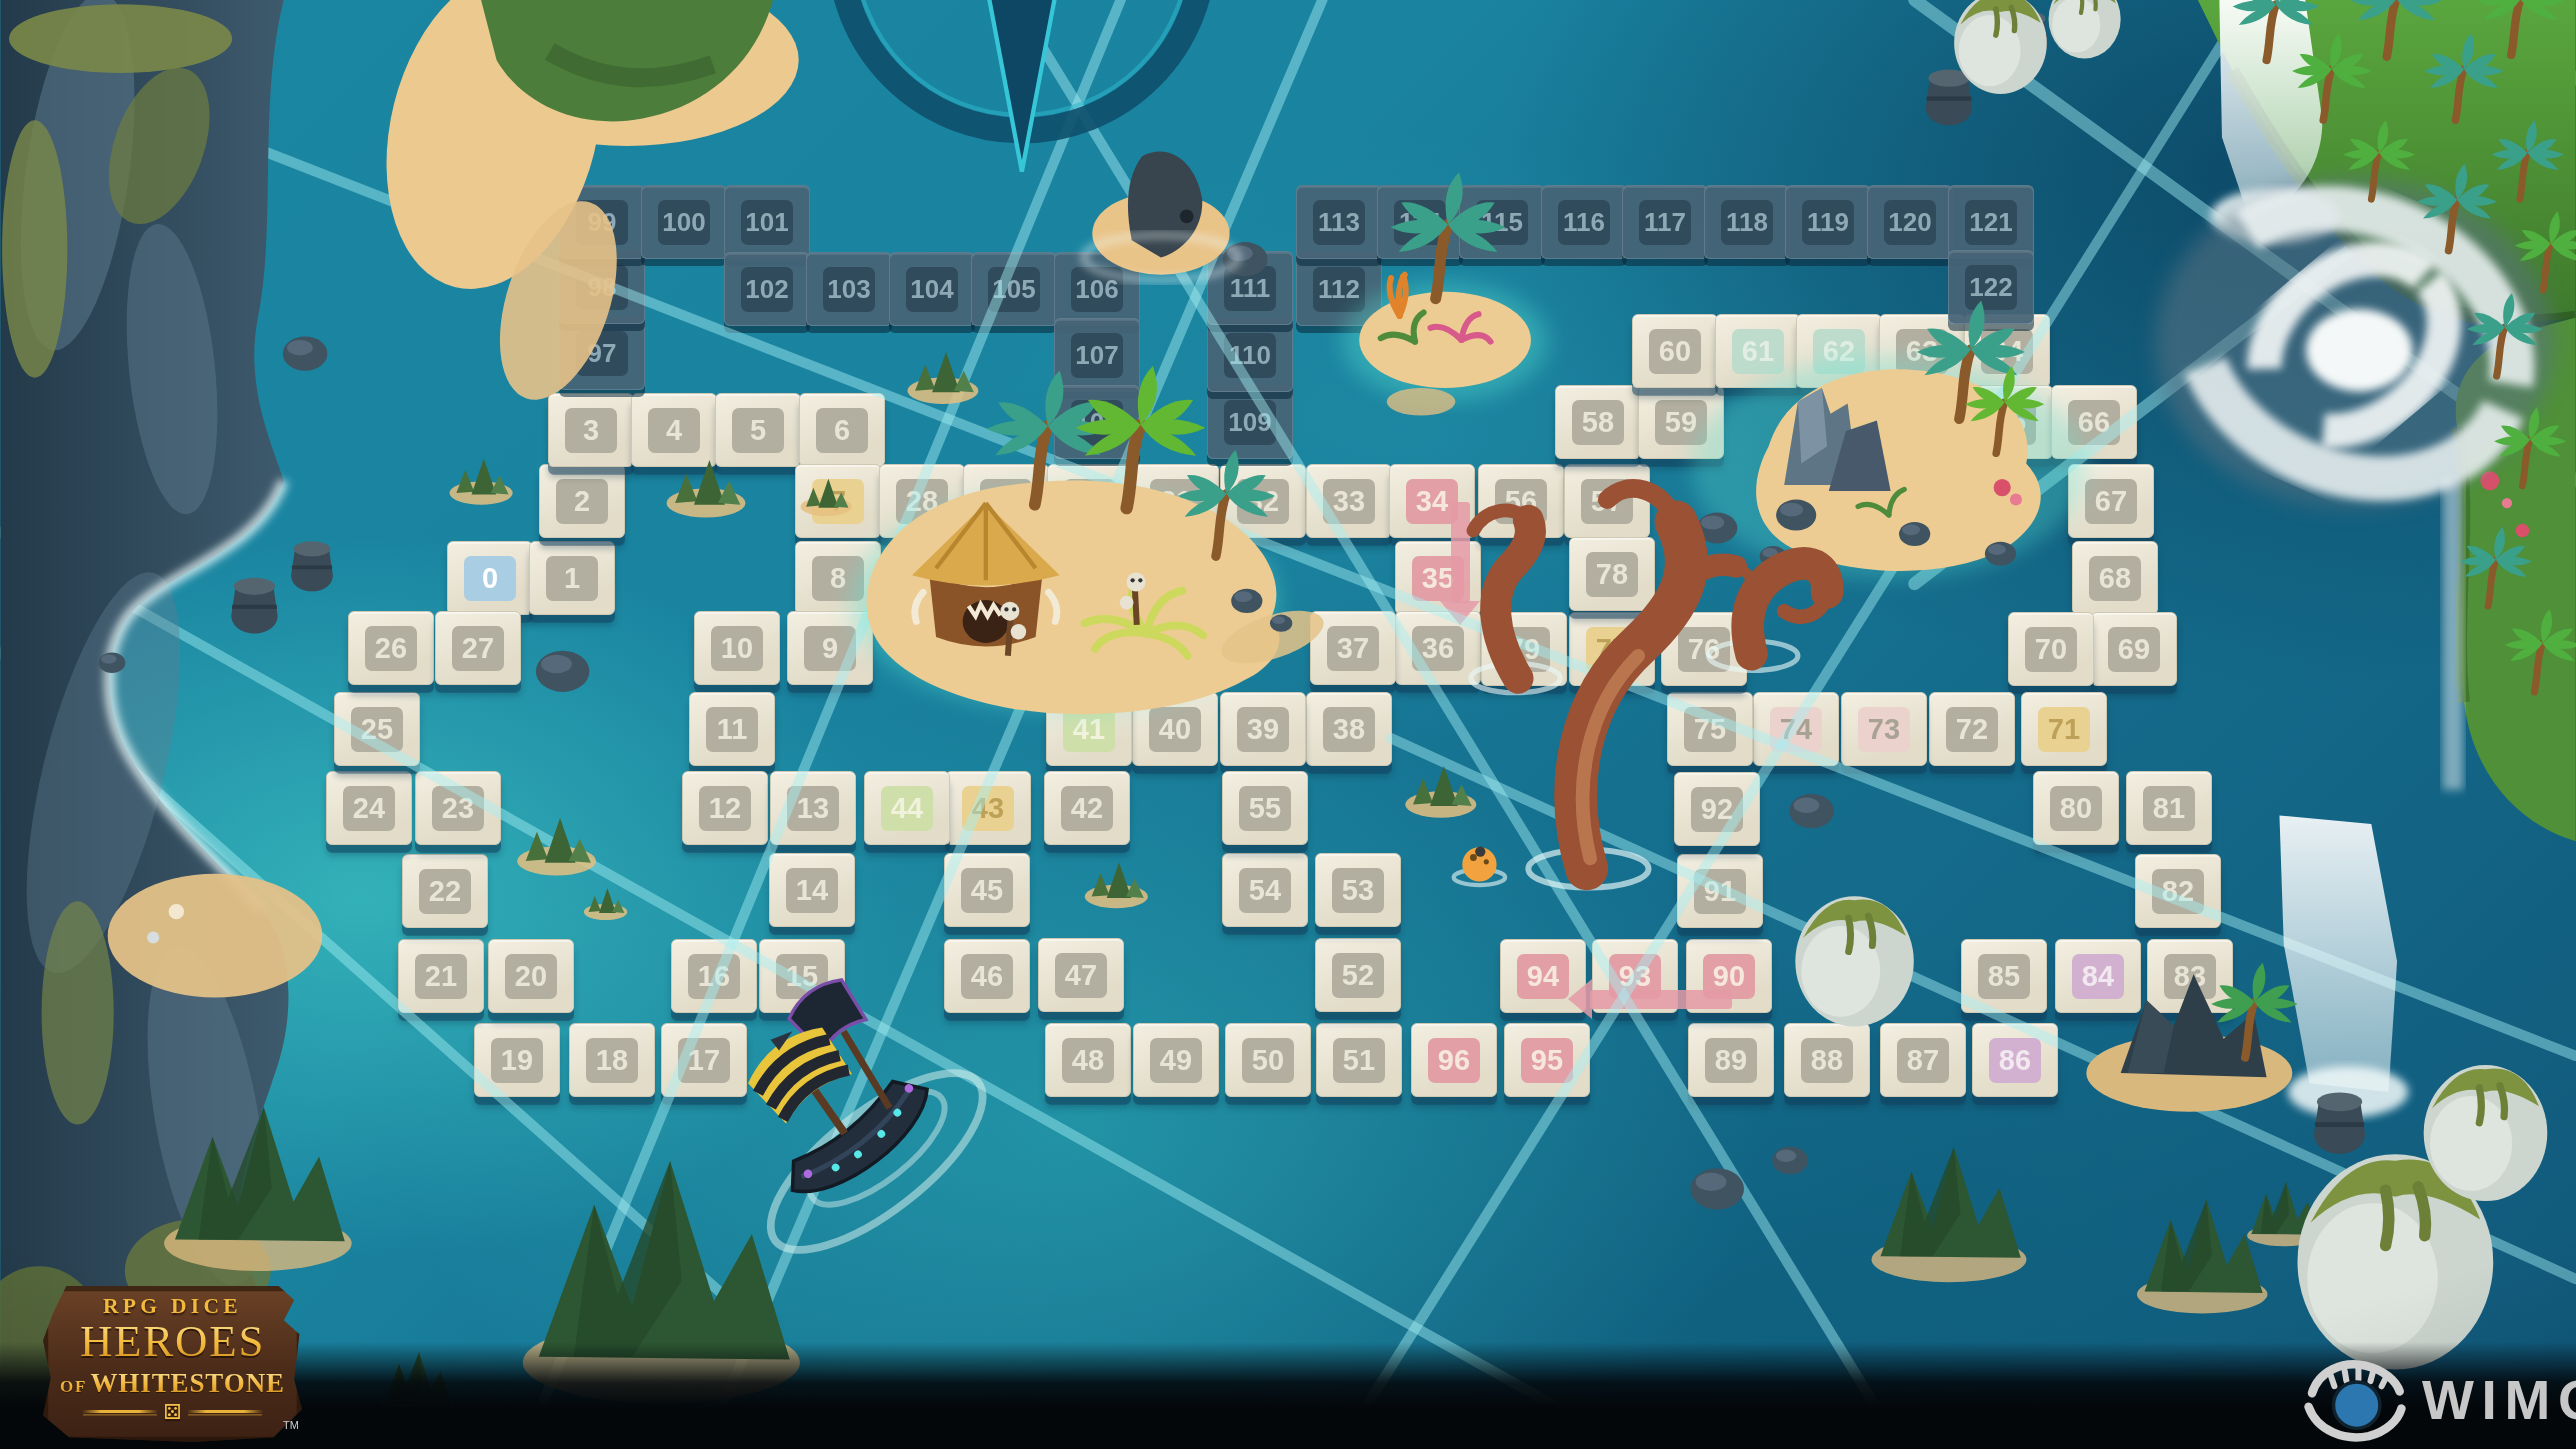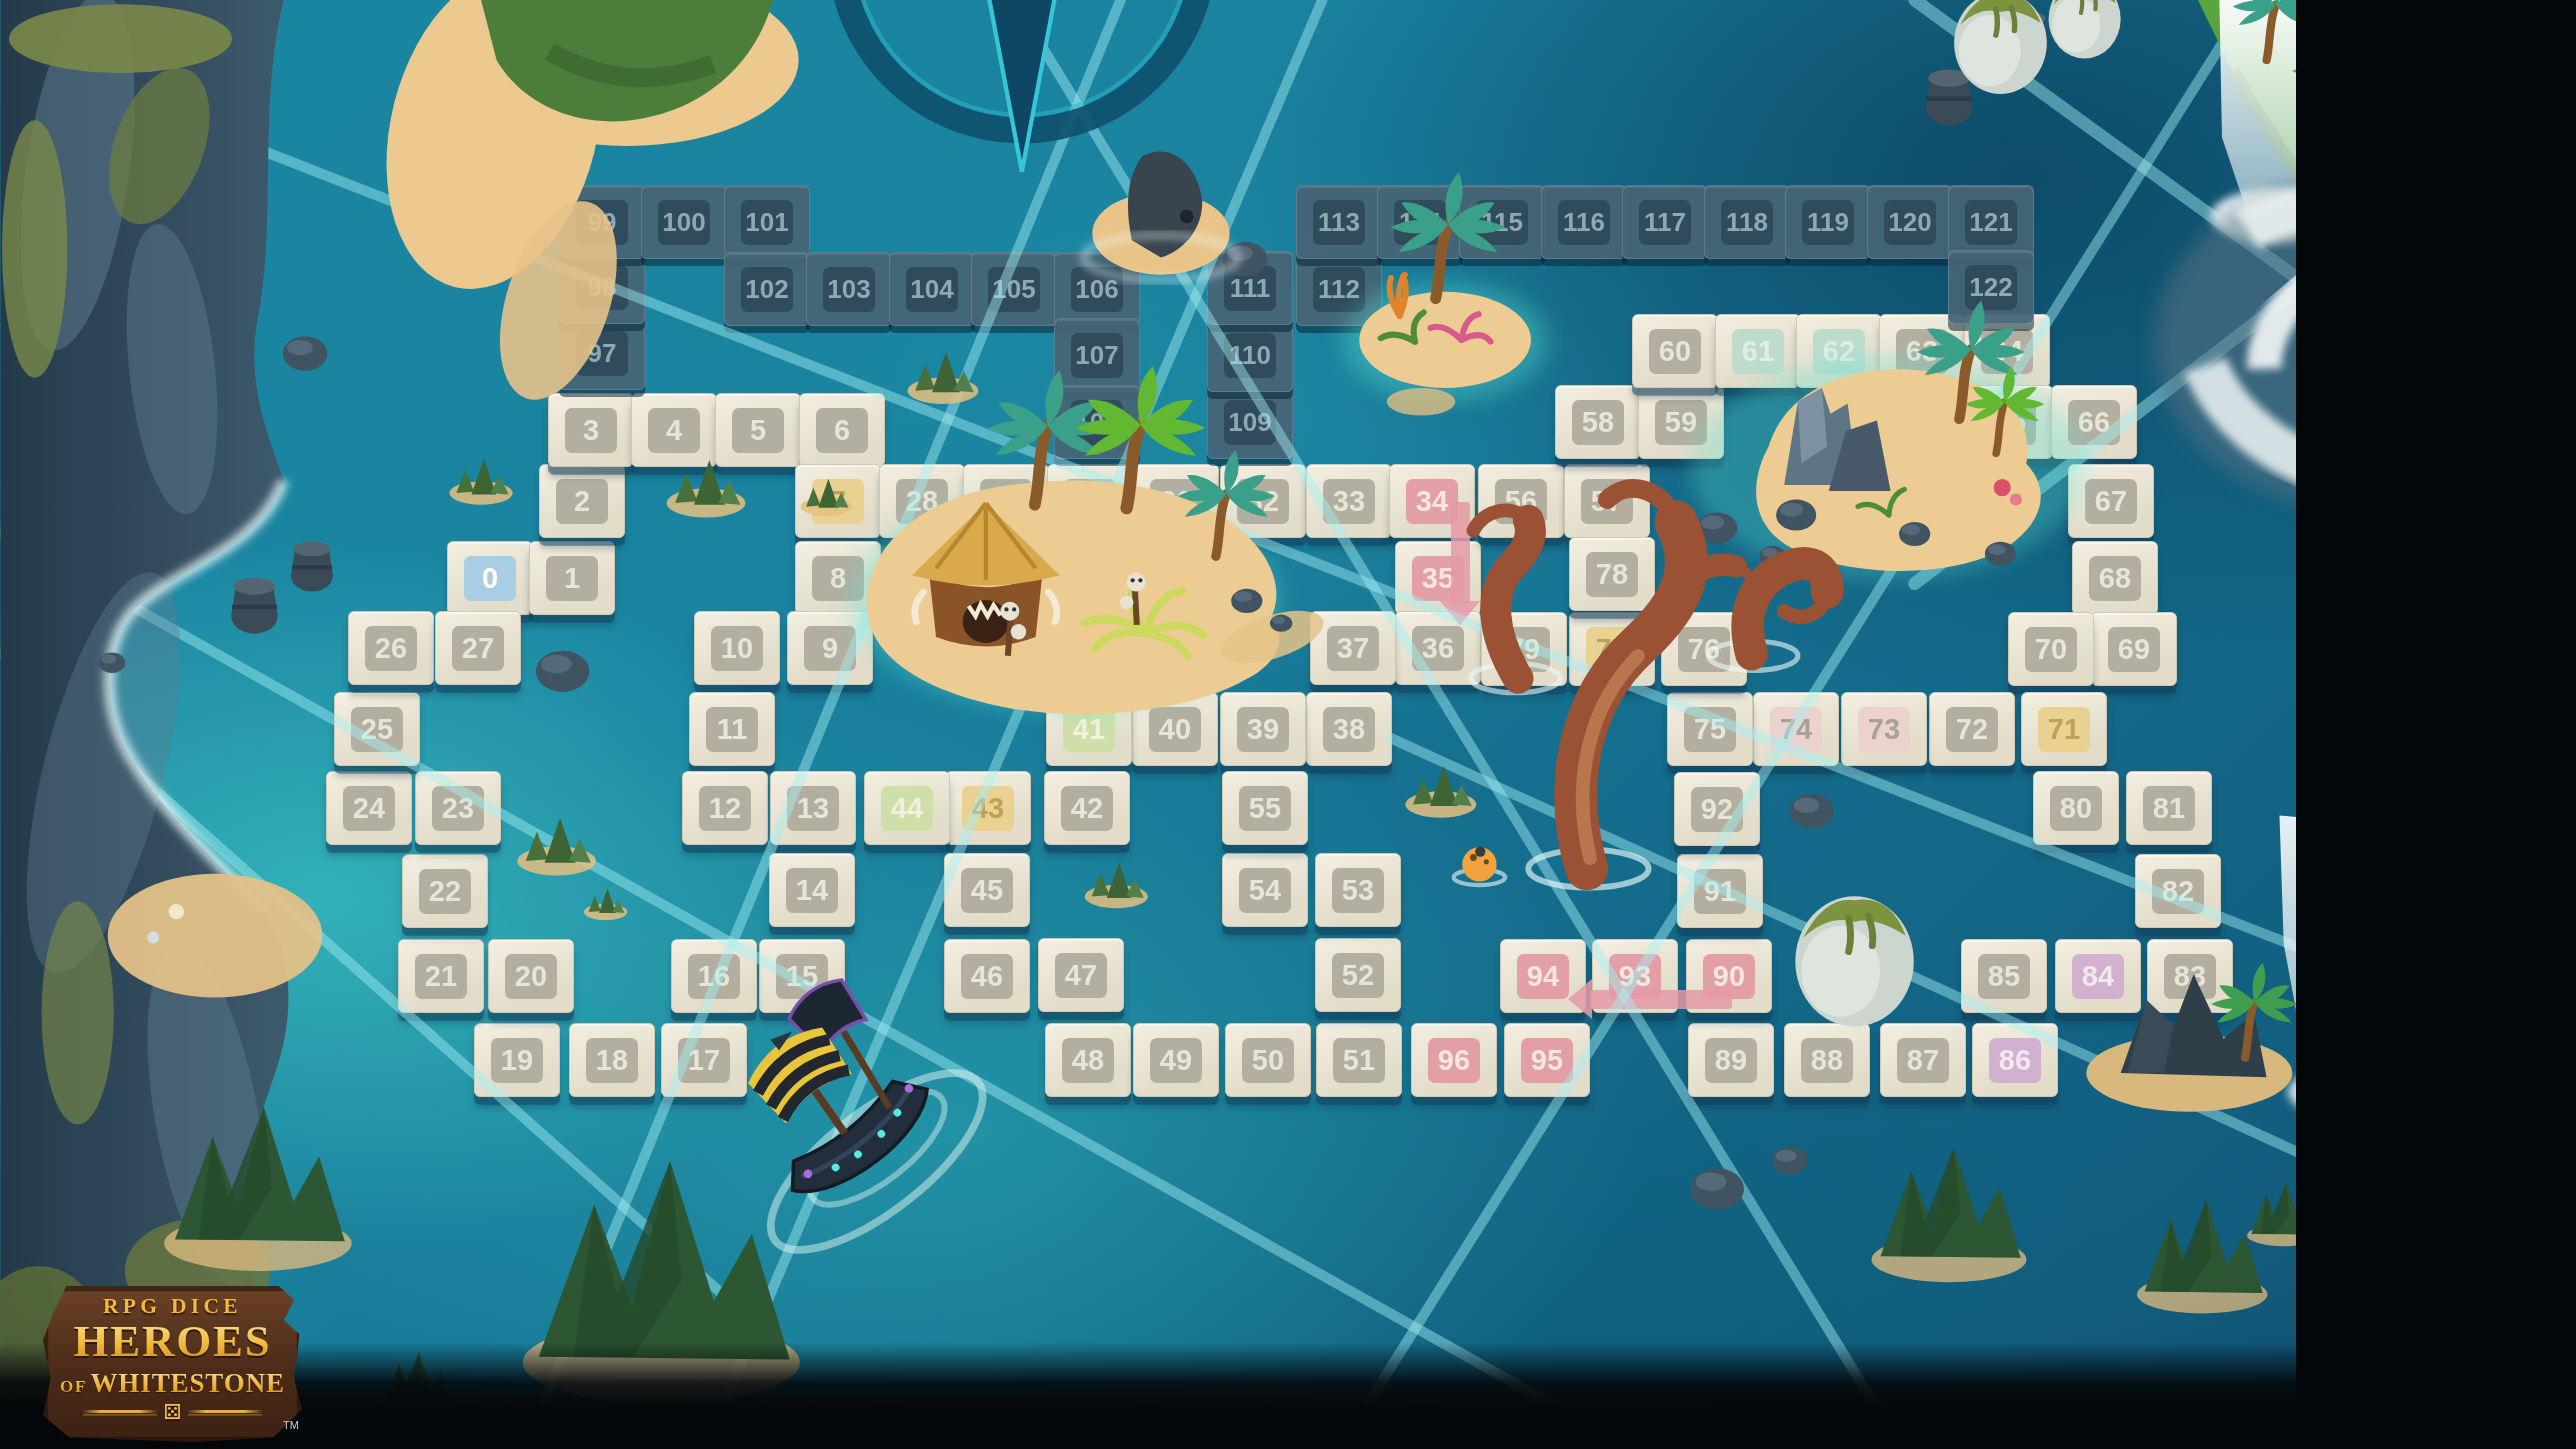--- a/index.html
+++ b/index.html
@@ -1,16 +1,16 @@
 <!DOCTYPE html>
 <html style="font-size:13.7px"><head>
 <meta charset="utf-8">
 <style>
   html,body{margin:0;padding:0;background:#04070a;}
-  #stage{position:relative;width:2296px;height:1449px;overflow:hidden;
+  #stage{position:relative;width:2576px;height:1449px;overflow:hidden;
     font-family:"Liberation Sans",sans-serif;
     background:
       radial-gradient(773px 515px at 14% 62%, rgba(72,214,205,.55), transparent 70%),
       radial-gradient(945px 601px at 42% 78%, rgba(54,196,196,.38), transparent 72%),
       radial-gradient(687px 429px at 55% 30%, rgba(40,160,180,.30), transparent 70%),
       radial-gradient(1030px 687px at 88% 12%, rgba(10,62,92,.75), transparent 75%),
       radial-gradient(859px 601px at 70% 95%, rgba(12,90,120,.55), transparent 75%),
       linear-gradient(135deg,#1b86a2 0%, #1a84a0 35%, #15708f 60%, #11587a 100%);}
   svg.scene{position:absolute;left:0;top:0;}
   #under{z-index:5;} #tiles{z-index:20;} #arrows{z-index:25;} #over{z-index:30;}
@@ -46,21 +46,21 @@
     color:#f5f5f5;font-size:25px;letter-spacing:0.4px;font-family:"Liberation Sans",sans-serif;}
   
   #logo{position:absolute;left:43px;top:1286px;width:259px;height:156px;z-index:60;}
   .plank{position:absolute;inset:0;background:linear-gradient(180deg,#6b4226,#4a2b19 55%,#3c2113);
     clip-path:polygon(9% 0%,91% 0%,97% 9%,93% 22%,99% 31%,97% 60%,100% 79%,89% 97%,58% 100%,10% 97%,0% 83%,3% 59%,0% 35%,4% 17%);
     box-shadow:inset 0 0 0 5.2px rgba(30,16,8,.55);}
   .l-rpg{position:absolute;top:7.7px;width:100%;text-align:center;color:#f3b93c;
     font-family:"Liberation Serif",serif;font-weight:bold;font-size:21.5px;letter-spacing:4.3px;
     text-shadow:0 1.7px 1.7px #2c1609;}
   .l-heroes{position:absolute;top:29px;width:100%;text-align:center;font-family:"Liberation Serif",serif;
-    font-weight:bold;font-size:45px;letter-spacing:1.7px;
+    font-weight:normal;font-size:45px;letter-spacing:1.7px;
     background:linear-gradient(#fde9a2,#f2b93a 55%,#c9861d);-webkit-background-clip:text;background-clip:text;
     color:transparent;filter:drop-shadow(0 2.6px 0 #2c1609);}
   .l-ofline{position:absolute;top:82px;width:100%;text-align:center;font-family:"Liberation Serif",serif;font-weight:bold;
     background:linear-gradient(#fde9a2,#f0b338 55%,#c9861d);-webkit-background-clip:text;background-clip:text;color:transparent;
     filter:drop-shadow(0 1.7px 0 #2c1609);}
   .l-of{font-size:17px;letter-spacing:1.7px;} .l-ws{font-size:27px;letter-spacing:0.9px;}
   .l-flourish{position:absolute;top:118px;width:100%;display:flex;align-items:center;justify-content:center;gap:5.2px;}
   .fl-line{display:inline-block;width:76px;height:3.4px;border-radius:2.6px;
     background:linear-gradient(90deg,transparent,#e9b23a 25%,#e9b23a 75%,transparent);box-shadow:0 3.4px 0 -0.9px rgba(233,178,58,.5);}
   .l-dice{color:#f3c048;font-size:20.6px;line-height:15.5px;text-shadow:0 1.7px 0.9px #2c1609;}

